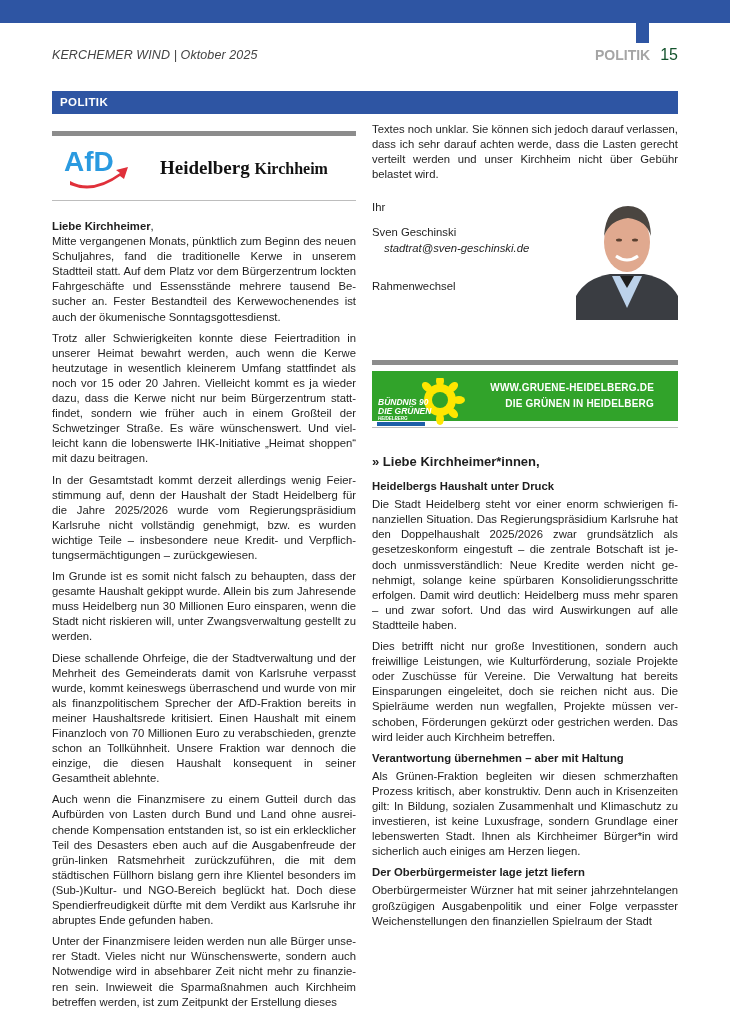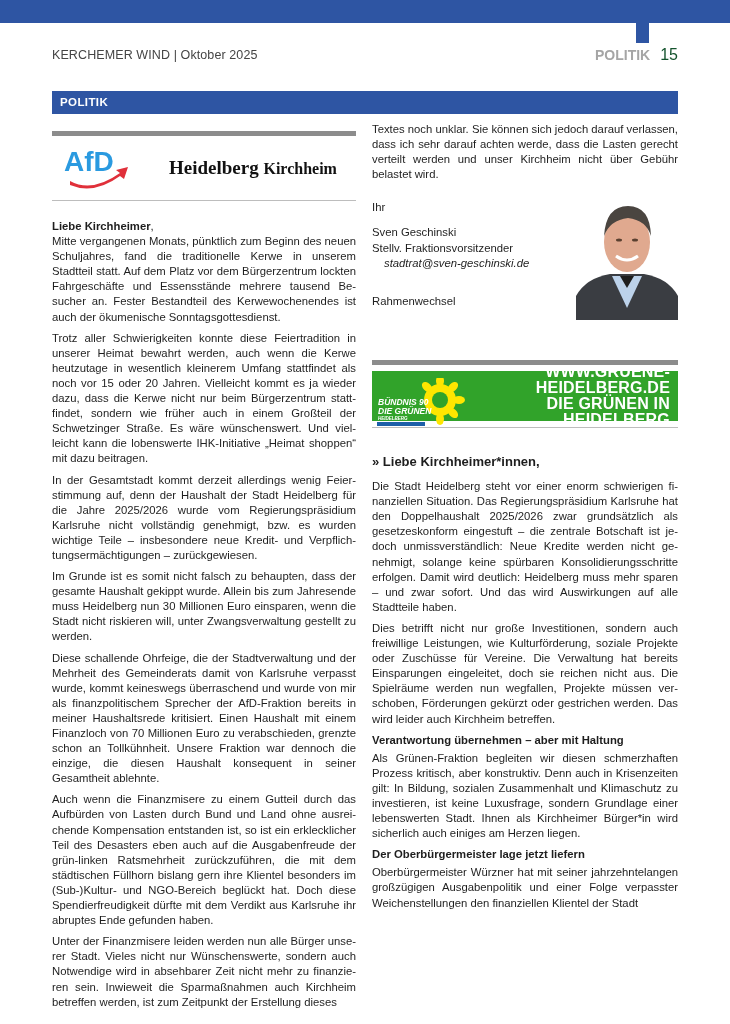--- a/index.html
+++ b/index.html
@@ -1,41 +1,41 @@
 <!DOCTYPE html>
 <html><head>
 <meta charset="utf-8">
 <style>
   html, body { margin:0; padding:0; }
   body { width:730px; height:1024px; background:#ffffff; position:relative; overflow:hidden; font-family:"Liberation Sans", sans-serif; color:#1e1e1e; }
   .topbar { position:absolute; left:0; top:0; width:730px; height:23px; background:#2e55a3; }
   .tab-marker { position:absolute; left:636px; top:23px; width:13px; height:20px; background:#2e55a3; }
-  .running-head { position:absolute; left:52px; top:48px; font-size:12.5px; color:#444; letter-spacing:0.1px; }
+  .running-head { position:absolute; left:52px; top:48px; font-size:12.5px; color:#444; letter-spacing:0.1px;font-style:italic; }
   .section-right { position:absolute; right:52px; top:46px; font-size:14px; }
   .section-right .sec { color:#a5a5a5; font-weight:bold; margin-right:10px; }
   .section-right .pg { color:#14532d; font-size:16px; }
   .banner { position:absolute; left:52px; top:91px; width:626px; height:23px; background:#2e55a3; color:#fff; font-weight:bold; font-size:11.5px; line-height:23px; padding-left:8px; box-sizing:border-box; letter-spacing:0.4px; }
   .col { position:absolute; font-size:11.3px; line-height:15.1px; text-align:justify; hyphens:manual; }
   .col-left { left:52px; top:131px; width:304px; }
   .col-right { left:372px; top:122px; width:306px; }
   .rule-thick { height:5px; background:#8c8c8c; }
   .rule-thin { height:1px; background:#bdbdbd; }
   .afd-head { display:flex; align-items:center; height:64px; padding-left:10px; }
   .afd-logo { width:70px; height:50px; position:relative; }
-  .afd-title { font-family:"Liberation Serif", serif; font-weight:bold; font-size:19px; color:#111; margin-left:37px; }
+  .afd-title { font-family:"Liberation Serif", serif; font-weight:bold; font-size:19px; color:#111; margin-left:28px; }
   .afd-title small { font-size:16px; }
   p { margin:0 0 6px 0; }
   .greet { font-weight:bold; margin:18px 0 0 0; }
   .greet .comma { font-weight:normal; }
   .sig { text-align:left; }
   .sig-block { position:relative; height:210px; }
   .photo { position:absolute; right:0; top:74px; width:102px; height:124px; background:#fff; overflow:hidden; }
   .green-banner { height:50px; background:#31a32a; margin-top:6px; display:flex; align-items:center; position:relative; }
   .green-logo { width:110px; height:36px; position:relative; }
-  .green-text { flex:1; text-align:right; padding-right:8px; color:#fff; font-weight:bold; font-size:16px; line-height:16px; letter-spacing:0.2px; }
+  .green-text { flex:1; text-align:right; padding-right:24px; color:#fff; font-weight:bold; font-size:10px; line-height:16px; letter-spacing:0.2px; }
   .green-h { font-size:13px; font-weight:bold; margin:26px 0 10px 0; text-align:left; }
   .subh { font-weight:bold; margin:4px 0 3px 0; text-align:left; }
 </style>
 </head>
 <body>
 
 <div class="topbar"></div>
 <div class="tab-marker"></div>
 
 <div class="running-head">KERCHEMER WIND | Oktober 2025</div>
@@ -70,21 +70,20 @@
   <p>Auch wenn die Finanzmisere zu einem Gutteil durch das Aufbürden von Lasten durch Bund und Land ohne ausrei­chende Kompensation entstanden ist, so ist ein erkleckli­cher Teil des Desasters eben auch auf die Ausgabenfreude der grün-linken Ratsmehrheit zurückzuführen, die mit dem städtischen Füllhorn bislang gern ihre Klientel besonders im (Sub-)Kultur- und NGO-Bereich beglückt hat. Doch diese Spendierfreudigkeit dürfte mit dem Verdikt aus Karlsruhe ihr abruptes Ende gefunden haben.</p>
   <p>Unter der Finanzmisere leiden werden nun alle Bürger unse­rer Stadt. Vieles nicht nur Wünschenswerte, sondern auch Notwendige wird in absehbarer Zeit nicht mehr zu finanzie­ren sein. Inwieweit die Sparmaßnahmen auch Kirchheim betreffen werden, ist zum Zeitpunkt der Erstellung dieses</p>
 </div>
 
 <div class="col col-right">
   <div class="sig-block">
     <p>Textes noch unklar. Sie können sich jedoch darauf verlas­sen, dass ich sehr darauf achten werde, dass die Lasten ge­recht verteilt werden und unser Kirchheim nicht über Ge­bühr belastet wird.</p>
     <div class="sig" style="margin-top:18px;">
       <div style="margin-bottom:10px;">Ihr</div>
       <div>Sven Geschinski</div>
-      <div>Stellv. Fraktionsvorsitzender</div>
       <div style="font-style:italic;margin-left:12px;">stadtrat@sven-geschinski.de</div>
       <div style="margin-top:23px;">Rahmenwechsel</div>
     </div>
     <div class="photo">
       <svg width="102" height="124" viewBox="0 0 102 124">
         <rect width="102" height="124" fill="#ffffff"></rect>
         <path d="M0 124 L0 100 Q10 82 34 78 L68 78 Q92 82 102 100 L102 124 Z" fill="#3a3d42"></path>
         <path d="M36 80 L51 112 L66 80 Z" fill="#bcd2ea"></path>
         <path d="M44 80 L51 92 L58 80 Z" fill="#1e1e1e"></path>
         <ellipse cx="51" cy="46" rx="23" ry="30" fill="#e0a98f"></ellipse>
@@ -122,21 +121,22 @@
     </div>
     <div class="green-text">
       <div>WWW.GRUENE-HEIDELBERG.DE</div>
       <div>DIE GRÜNEN IN HEIDELBERG</div>
     </div>
   </div>
   <div style="margin-top:6px;" class="rule-thin"></div>
 
   <div class="green-h">» Liebe Kirchheimer*innen,</div>
 
+  <div class="subh">Heidelbergs Haushalt unter Druck</div>
   <p>Die Stadt Heidelberg steht vor einer enorm schwierigen fi­nanziellen Situation. Das Regierungspräsidium Karlsruhe hat den Doppelhaushalt 2025/2026 zwar grundsätzlich als gesetzeskonform eingestuft – die zentrale Botschaft ist je­doch unmissverständlich: Neue Kredite werden nicht ge­nehmigt, solange keine spürbaren Konsolidierungsschritte erfolgen. Damit wird deutlich: Heidelberg muss mehr spa­ren – und zwar sofort. Und das wird Auswirkungen auf alle Stadtteile haben.</p>
   <p>Dies betrifft nicht nur große Investitionen, sondern auch freiwillige Leistungen, wie Kulturförderung, soziale Projek­te oder Zuschüsse für Vereine. Die Verwaltung hat bereits Einsparungen eingeleitet, doch sie reichen nicht aus. Die Spielräume werden nun wegfallen, Projekte müssen ver­schoben, Förderungen gekürzt oder gestrichen werden. Das wird leider auch Kirchheim betreffen.</p>
 
   <div class="subh">Verantwortung übernehmen – aber mit Haltung</div>
   <p>Als Grünen-Fraktion begleiten wir diesen schmerzhaften Prozess kritisch, aber konstruktiv. Denn auch in Krisenzei­ten gilt: In Bildung, sozialen Zusammenhalt und Klima­schutz zu investieren, ist keine Luxusfrage, sondern Grund­lage einer lebenswerten Stadt. Ihnen als Kirchheimer Bür­ger*in wird sicherlich auch einiges am Herzen liegen.</p>
 
   <div class="subh">Der Oberbürgermeister lage jetzt liefern</div>
-  <p>Oberbürgermeister Würzner hat mit seiner jahrzehntelan­gen großzügigen Ausgabenpolitik und einer Folge verpass­ter Weichenstellungen den finanziellen Klientel der Stadt</p>
+  <p>Oberbürgermeister Würzner hat mit seiner jahrzehntelan­gen großzügigen Ausgabenpolitik und einer Folge verpass­ter Weichenstellungen den finanziellen Spielraum der Stadt</p>
 </div>
 
 </body></html>

